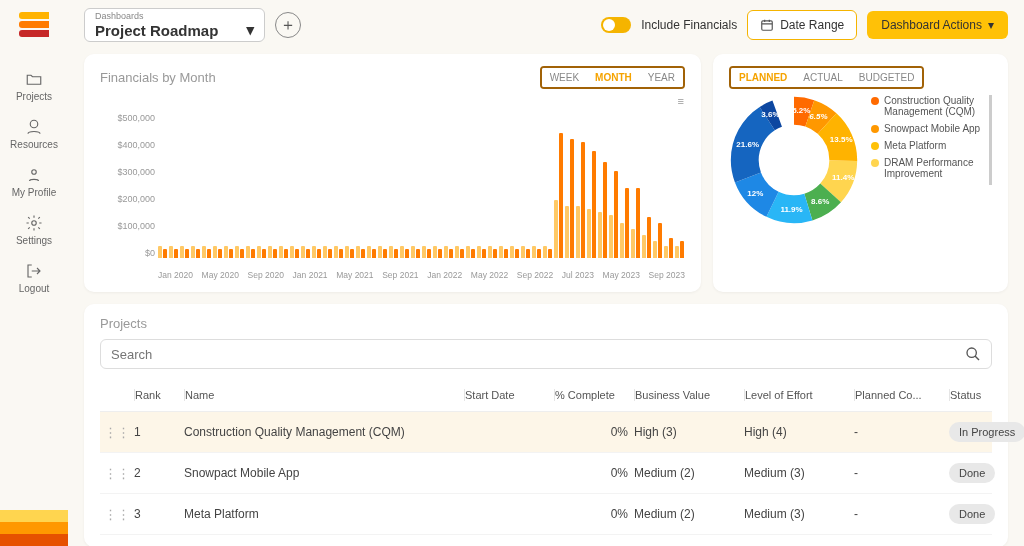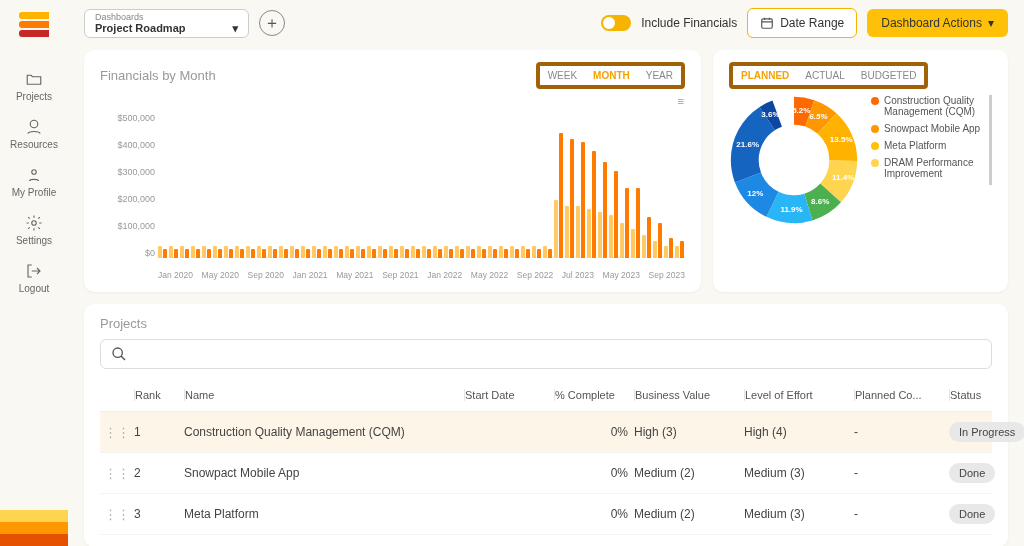--- a/index.html
+++ b/index.html
@@ -8,35 +8,35 @@
 .logo { width: 30px; height: 30px; display: flex; flex-direction: column; gap: 2px; margin-bottom: 28px; }
 .logo-stripe { height: 7px; border-radius: 3px 0 0 3px; }
 .nav-item { display: flex; flex-direction: column; align-items: center; gap: 3px; margin-bottom: 16px; cursor: pointer; color: #666; font-size: 10px; }
 .nav-item svg { width: 18px; height: 18px; stroke: #666; fill: none; stroke-width: 1.5; }
 .sidebar-footer { position: absolute; bottom: 0; left: 0; width: 68px; }
 .footer-bar { height: 12px; }
 .main { flex: 1; padding: 8px 16px; overflow: hidden; }
 .topbar { display: flex; align-items: center; gap: 10px; margin-bottom: 12px; }
 .dd-wrap { display: flex; flex-direction: column; border: 1px solid #ccc; border-radius: 6px; padding: 2px 10px; background: #fff; min-width: 165px; }
 .dd-label { font-size: 9px; color: #888; }
-.dd-val { display: flex; align-items: center; justify-content: space-between; font-weight: 600; font-size: 11px; gap: 28px; }
+.dd-val { display: flex; align-items: center; justify-content: space-between; font-weight: 600; font-size: 15px; gap: 28px; }
 .plus-btn { width: 26px; height: 26px; border: 1px solid #888; border-radius: 50%; display: flex; align-items: center; justify-content: center; cursor: pointer; font-size: 16px; color: #555; }
 .spacer { flex: 1; }
 .toggle { width: 30px; height: 16px; background: #f5b400; border-radius: 8px; position: relative; cursor: pointer; }
 .toggle::after { content: ''; position: absolute; left: 2px; top: 2px; width: 12px; height: 12px; background: #fff; border-radius: 50%; }
 .toggle-label { font-size: 12px; color: #333; }
 .btn-outline { border: 1px solid #f5b400; background: #fff; color: #333; padding: 7px 12px; border-radius: 6px; cursor: pointer; display: flex; align-items: center; gap: 6px; font-size: 12px; }
 .btn-primary { background: #ffc107; color: #333; padding: 7px 14px; border-radius: 6px; cursor: pointer; display: flex; align-items: center; gap: 6px; font-size: 12px; font-weight: 500; }
 .cards-row { display: flex; gap: 12px; margin-bottom: 12px; }
 .card { background: #fff; border-radius: 10px; box-shadow: 0 1px 3px rgba(0,0,0,0.05); padding: 12px 16px; }
 .card-fin { flex: 1; }
 .card-cost { width: 295px; }
 .card-head { display: flex; align-items: center; justify-content: space-between; margin-bottom: 6px; }
 .card-title { color: #999; font-size: 13px; }
-.seg { display: flex; border: 4px solid #a16207; border-radius: 4px; overflow: hidden; font-size: 10px; }
+.seg { display: flex; border: 2px solid #a16207; border-radius: 4px; overflow: hidden; font-size: 10px; }
 .seg-item { padding: 4px 8px; cursor: pointer; color: #888; background: #fff; }
 .seg-item.active { color: #f5a300; font-weight: 600; }
 .chart-area { position: relative; height: 185px; padding-left: 58px; }
 .menu-dots { position: absolute; right: 0; top: 0; cursor: pointer; color: #999; letter-spacing: 1px; font-size: 11px; }
 .y-axis { position: absolute; left: 0; top: 18px; bottom: 22px; width: 55px; display: flex; flex-direction: column; justify-content: space-between; text-align: right; font-size: 9px; color: #999; }
 .bars { position: absolute; left: 58px; right: 0; bottom: 22px; top: 18px; display: flex; align-items: flex-end; gap: 1px; }
 .bar-group { display: flex; align-items: flex-end; gap: 1px; flex: 1; }
 .bar { width: 4px; border-radius: 1px 1px 0 0; }
 .bar.a { background: #ffc966; }
 .bar.b { background: #ff7b00; }
@@ -420,20 +420,21 @@
               <span>DRAM Performance Improvement</span>
             </div>
           </div>
       </div>
     </div>
   </div>
 
   <div class="projects-card">
     <span class="card-title">Projects</span>
     <div class="search-row">
+      <input class="search-input" placeholder="Search" style="">
       <svg width="16" height="16" viewBox="0 0 24 24" fill="none" stroke="#555" stroke-width="2">
           <circle cx="10" cy="10" r="7"></circle>
           <path d="M21 21l-6-6"></path>
         </svg>
     </div>
     <div class="tbl-head" id="tbl-head">
         <div></div>
         <div>Rank</div>
         <div>Name</div>
         <div>Start Date</div>

